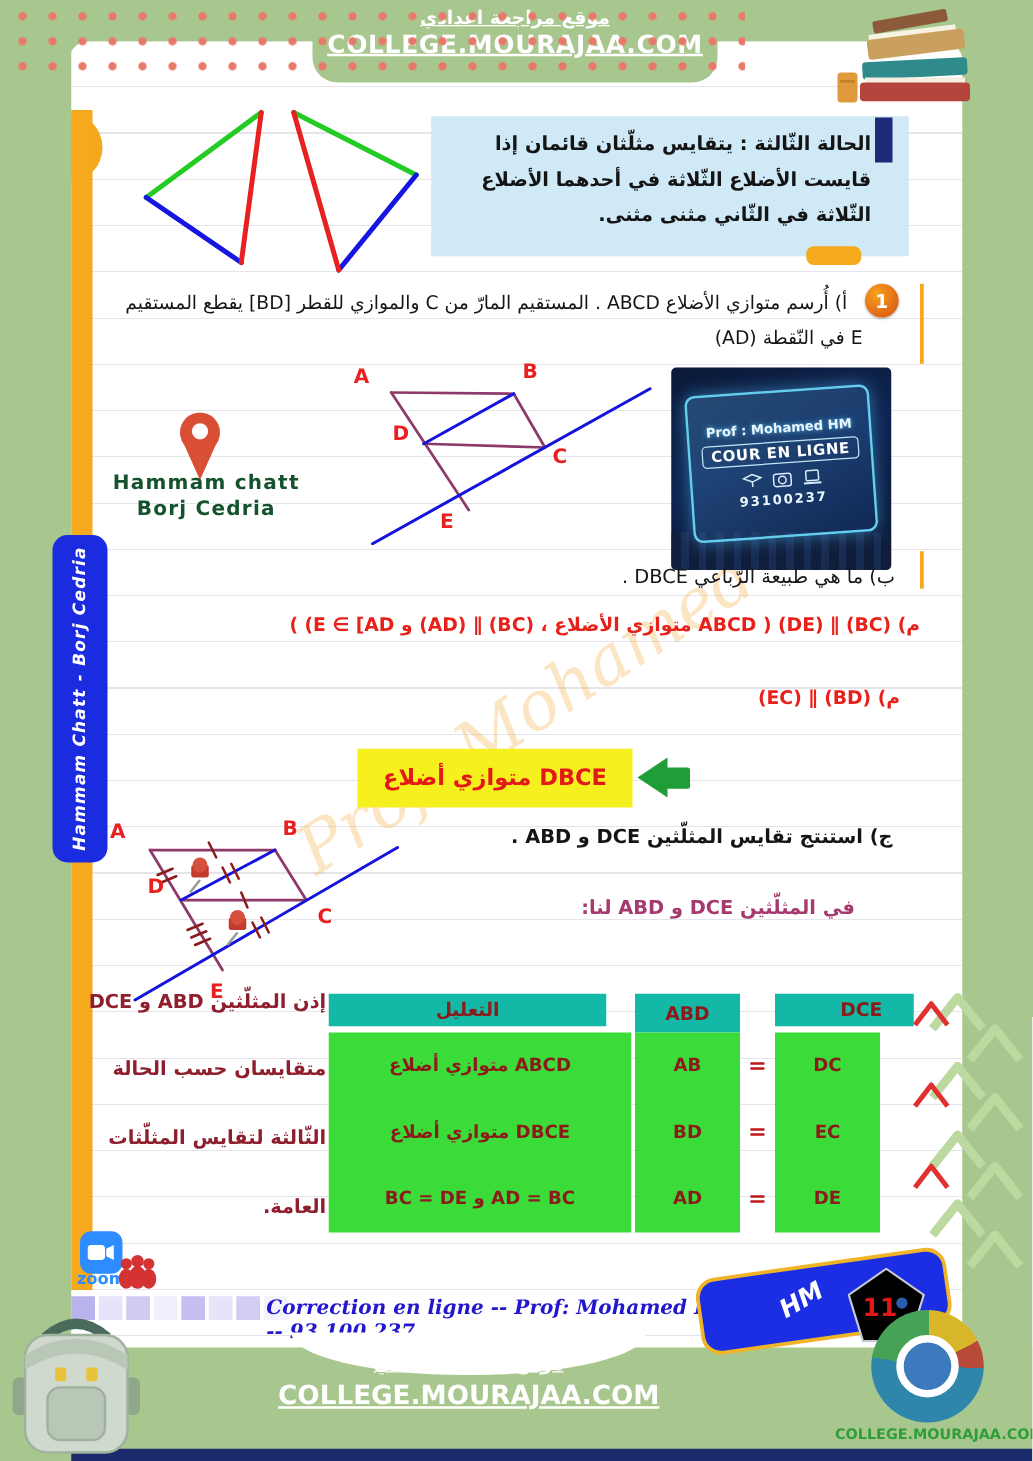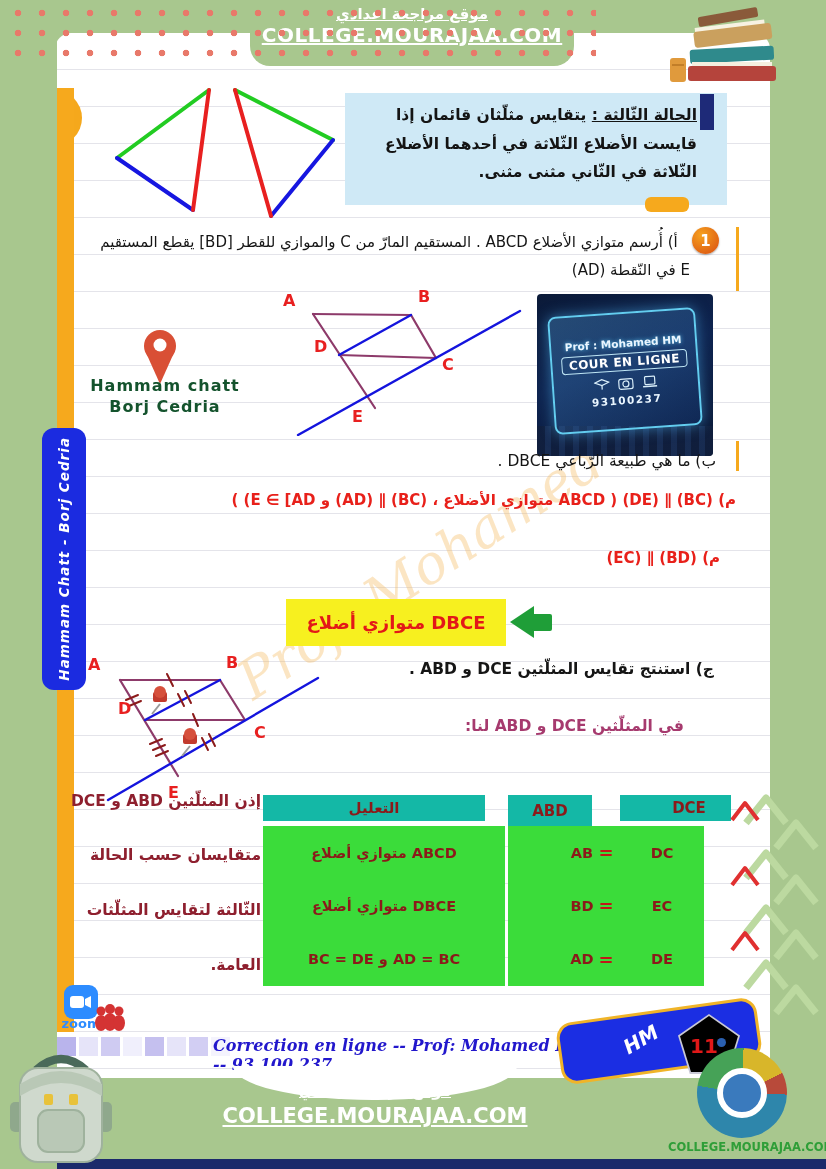--- a/index.html
+++ b/index.html
@@ -28,21 +28,21 @@
 
   
   .side-bar{left:42px;top:428px;width:44px;height:262px;background:#1b2be0;border-radius:12px;z-index:9;
     display:flex;align-items:center;justify-content:center;}
   .side-bar span{writing-mode:vertical-rl;transform:rotate(180deg);color:#fff;font-weight:bold;font-style:italic;
     font-size:13.5px;letter-spacing:1px;white-space:nowrap;}
 
   
   .note{left:345px;top:93px;width:382px;height:112px;background:#cfe9f6;z-index:3;box-sizing:border-box;
     padding:8px 30px 0 10px;direction:rtl;text-align:right;font-size:15.5px;font-weight:bold;line-height:1.85;color:#141414;}
-  .note .lead{text-decoration:underline;}
+  .note .lead{}
   .navy-block{left:700px;top:94px;width:14px;height:36px;background:#1e2a78;z-index:4;}
   .orange-tab{left:645px;top:197px;width:44px;height:15px;background:#f6a91d;border-radius:6px;z-index:4;}
 
   
   .q-badge{left:692px;top:227px;width:27px;height:27px;border-radius:50%;z-index:4;color:#fff;font-weight:bold;font-size:15px;
     background:radial-gradient(circle at 35% 30%,#f6a11e,#d84d12);display:flex;align-items:center;justify-content:center;
     box-shadow:0 1px 2px rgba(0,0,0,.35);}
   .vline1{left:736px;top:227px;width:3px;height:64px;background:#f6a91d;z-index:4;}
   .vline2{left:736px;top:441px;width:3px;height:30px;background:#f6a91d;z-index:3;}
   .qa1{left:88px;top:233px;width:602px;z-index:3;direction:rtl;text-align:center;font-size:15px;color:#151515;}
@@ -297,21 +297,21 @@
 
   <div class="abs th" style="left:263px;top:795px;width:222px;height:26px;">التعليل</div>
   <div class="abs th" style="left:508px;top:795px;width:84px;height:31px;">ABD</div>
   <div class="abs th" style="left:620px;top:795px;width:84px;height:26px;padding-left:27px;">DCE</div>
 
   <div class="abs tb" style="left:263px;top:826px;width:242px;height:160px;">
     <div class="cell">ABCD متوازي أضلاع</div>
     <div class="cell">DBCE متوازي أضلاع</div>
     <div class="cell">AD = BC و BC = DE</div>
   </div>
-  <div class="abs tb" style="left:508px;top:826px;width:84px;height:160px;padding-left:32px;">
+  <div class="abs tb" style="left:508px;top:826px;width:84px;height:160px;">
     <div class="cell">AB</div>
     <div class="cell">BD</div>
     <div class="cell">AD</div>
   </div>
   <div class="abs eqcol">
     <span>=</span>
     <span>=</span>
     <span>=</span>
   </div>
   <div class="abs tb" style="left:620px;top:826px;width:84px;height:160px;">

